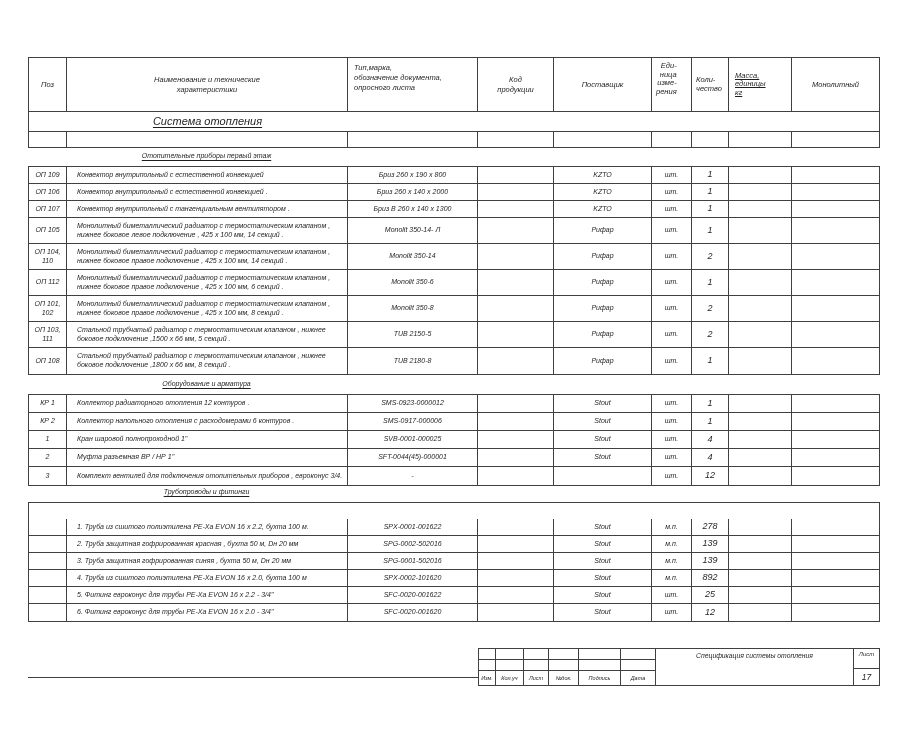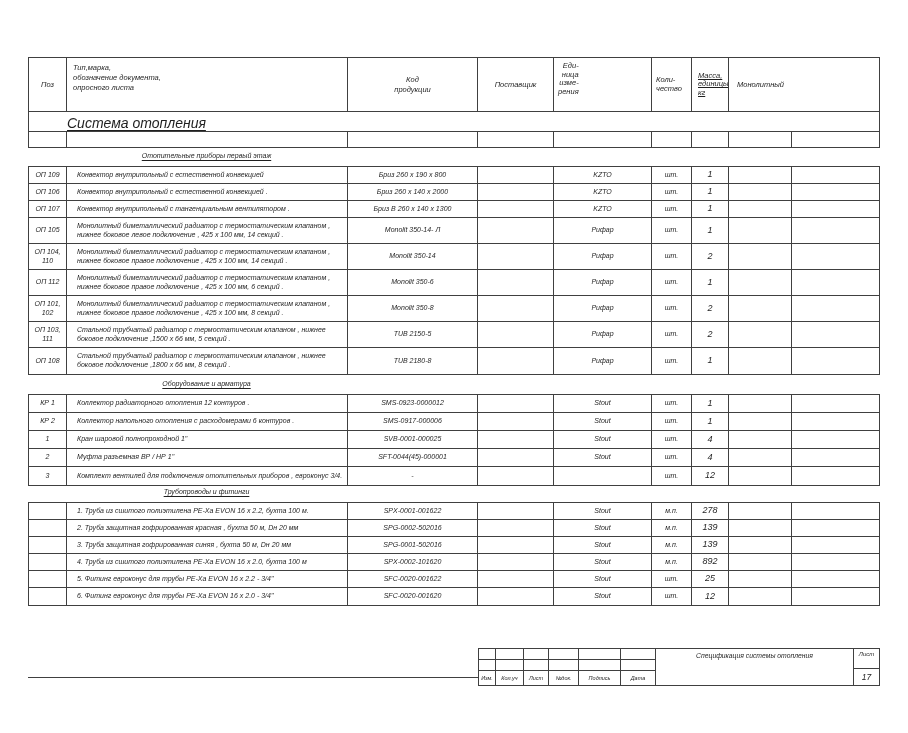--- a/index.html
+++ b/index.html
@@ -13,21 +13,21 @@
   .grid9{grid-template-columns:38px 281px 130px 76px 98px 40px 37px 63px 87px;}
   .cell{border-right:1px solid #404040;box-sizing:border-box;display:flex;overflow:hidden;
         font-size:7px;line-height:1.25;white-space:pre-line;}
   .cell:last-child{border-right:none;}
   .cc{align-items:center;justify-content:center;text-align:center;}
   .cl{align-items:center;justify-content:flex-start;text-align:left;padding-left:10px;padding-right:4px;}
   .tl{align-items:flex-start;justify-content:flex-start;text-align:left;padding:5px 2px 0 6px;}
   .hc{font-size:7.5px;line-height:1.3;}
   .qtyc{font-size:9px;}
   .band{display:block;border-bottom:1px solid #404040;box-sizing:border-box;}
-  .band-inner{margin-left:38px;width:281px;text-align:left;font-size:14px;
+  .band-inner{margin-left:38px;width:281px;text-align:center;font-size:11px;
               text-decoration:underline;text-underline-offset:2px;padding-top:3px;}
   .gap-title{position:absolute;left:38px;width:281px;text-align:center;font-size:7px;
              text-decoration:underline;text-underline-offset:2px;}
   .frame-line{position:absolute;left:28px;top:677px;width:450px;height:1px;background:#404040;}
   .stamp{position:absolute;left:478px;top:648px;width:402px;height:38px;border:1px solid #404040;
          box-sizing:border-box;background:#fff;}
   .stamp-left{position:absolute;left:0;top:0;width:177px;height:36px;display:grid;
               grid-template-columns:17px 28px 25px 30px 42px 35px;grid-template-rows:11px 11px 14px;}
   .scell{border-right:1px solid #404040;border-bottom:1px solid #404040;box-sizing:border-box;
          display:flex;align-items:center;justify-content:center;font-size:5.5px;overflow:hidden;}
@@ -42,20 +42,22 @@
 </head>
 <body>
 
 <div class="page">
 
   <div class="tbl">
 
     <div class="block" style="top:0;">
       <div class="row grid9" style="height:54px;">
         <div class="cell hc cc">Поз</div>
+        <div class="cell hc cc">Наименование и технические
+характеристики</div>
         <div class="cell hc tl">Тип,марка,
 обозначение документа,
 опросного листа</div>
         <div class="cell hc cc">Код
 продукции</div>
         <div class="cell hc cc">Поставщик</div>
         <div class="cell hc tl" style="line-height:1.15;padding:4px 0 0 4px;text-align:right;">Еди-
 ница
 изме-
 рения</div>
@@ -247,21 +249,21 @@
             <div class="cell cc"></div>
             <div class="cell cc"></div>
             <div class="cell cc">шт.</div>
             <div class="cell cc qtyc">12</div>
             <div class="cell cc"></div>
             <div class="cell cc"></div>
           </div>
         </div>
         <div class="gap-title" style="top: 431px;">Трубопроводы и фитинги</div>
         <div class="block" style="top: 445px;">
-          <div class="row grid9" style="height: 17px;">
+          <div class="row grid9" style="height: 17px; margin-top: 16px;">
             <div class="cell cc"></div>
             <div class="cell cl">1.  Труба из сшитого полиэтилена  PE-Xa EVON 16 х 2.2,  бухта  100 м.</div>
             <div class="cell cc">SPX-0001-001622</div>
             <div class="cell cc"></div>
             <div class="cell cc">Stout</div>
             <div class="cell cc">м.п.</div>
             <div class="cell cc qtyc">278</div>
             <div class="cell cc"></div>
             <div class="cell cc"></div>
           </div>

